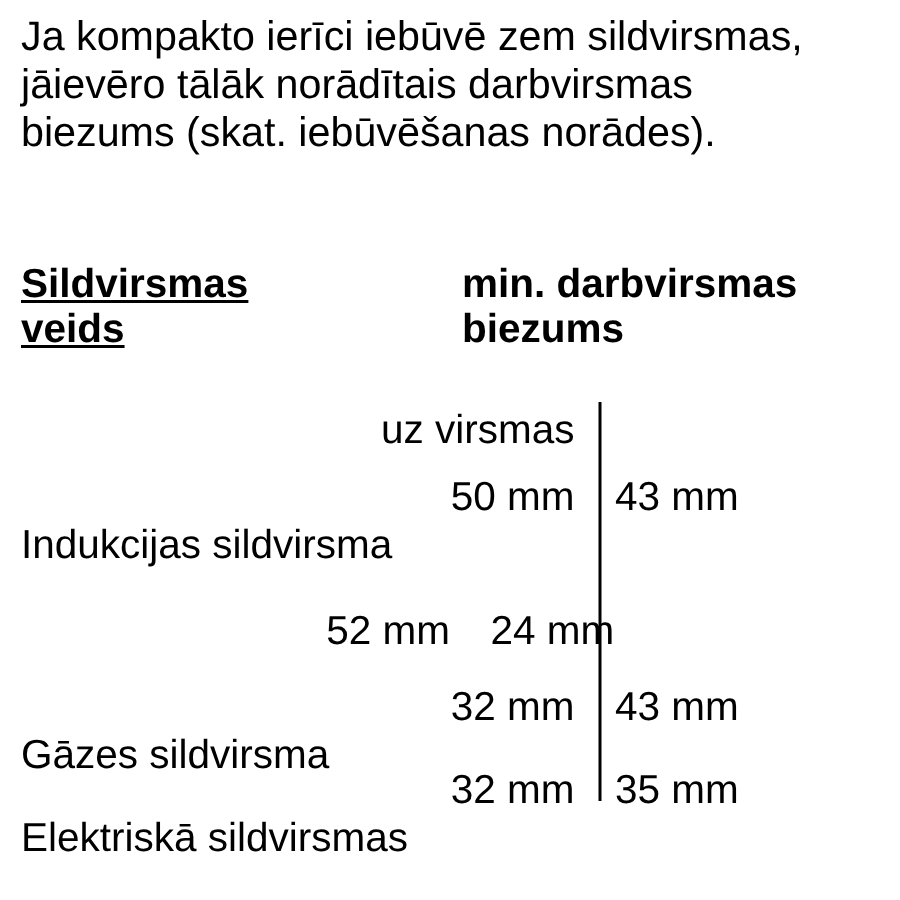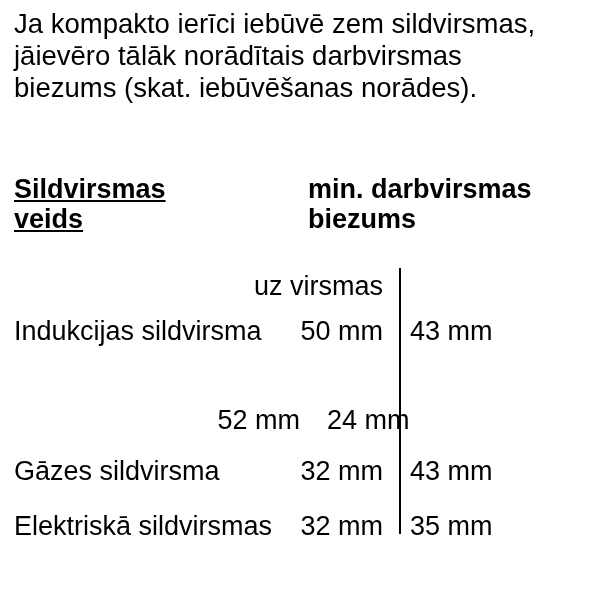--- a/index.html
+++ b/index.html
@@ -56,21 +56,21 @@
     line-height: 32px;
     box-sizing: border-box;
   }
   .r0 { height: 47px; padding-top: 2px; }
   .r1 { height: 57px; }
   .r2 { height: 83px; }
   .r3 { height: 55px; }
   .r4 { height: 24px; }
 
   .cell { overflow: visible; }
-  .label { white-space: pre; }
+  .label { white-space: pre; margin-top: 32px; }
   .num   { text-align: right; white-space: nowrap; }
   .colc  { padding-left: 27px; white-space: nowrap; }
   .span2 { grid-column: 1 / 3; text-align: right; white-space: nowrap; }
   .r2 .num, .r2 .colc { padding-top: 32px; }
 </style>
 </head>
 <body>
 
 <div>
 

